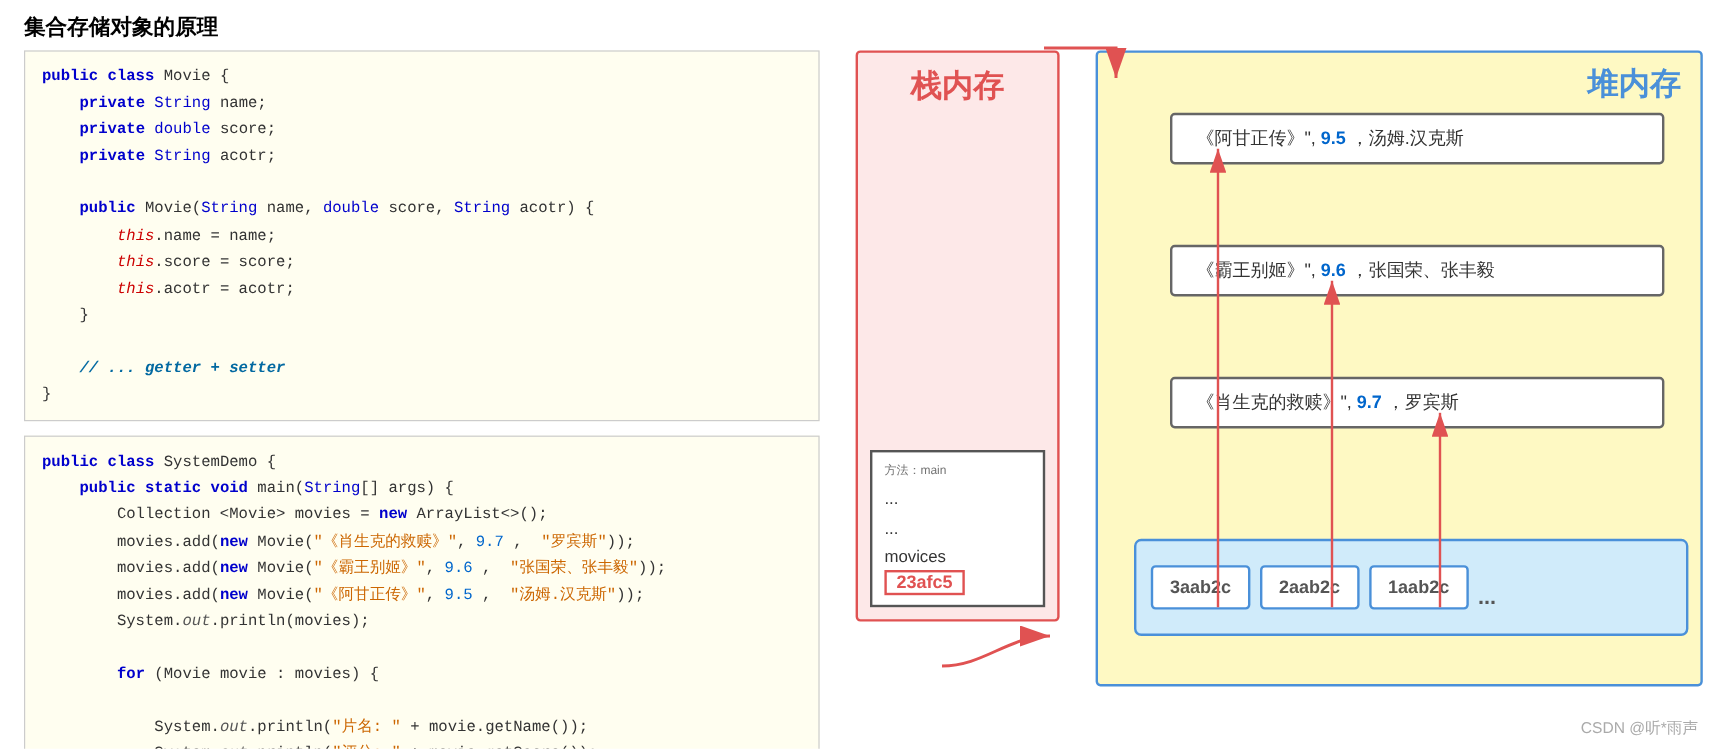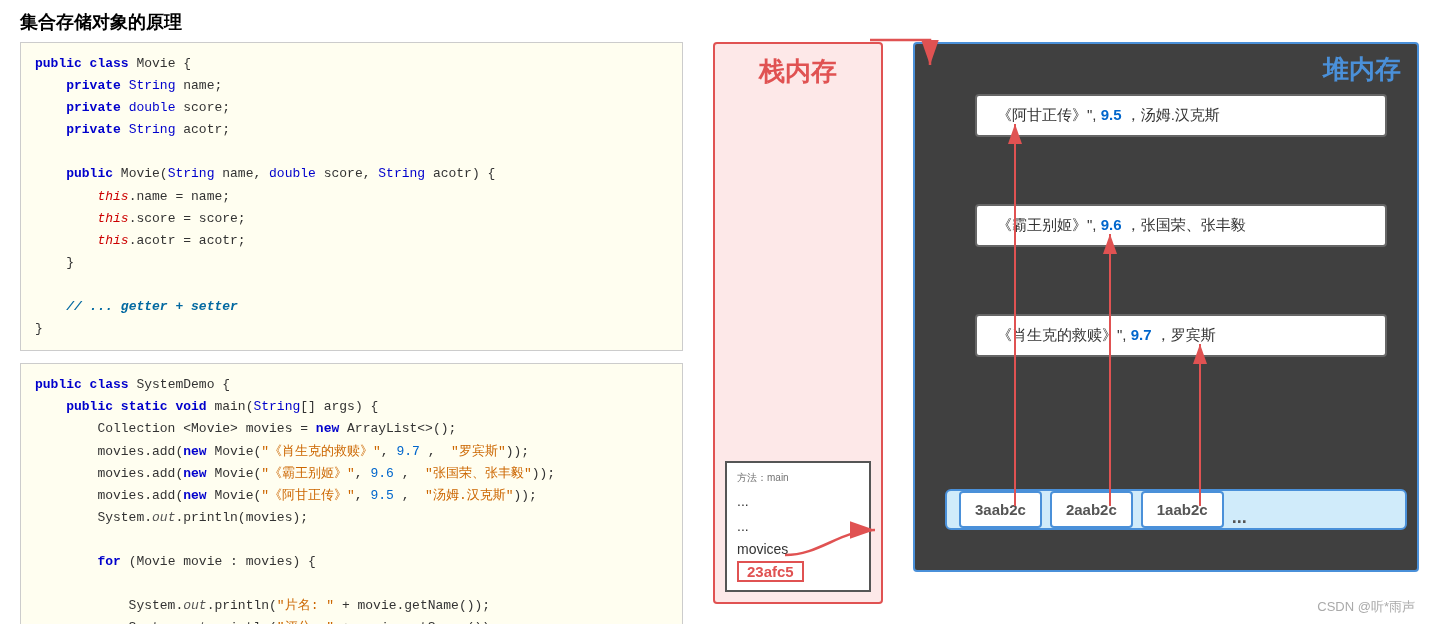--- a/index.html
+++ b/index.html
@@ -59,21 +59,21 @@
       display: flex;
       flex-direction: column;
       align-items: center;
       position: relative;
     }
 
     .stack-box {
       border: 2px solid #e05252;
       background: #fde8e8;
       width: 170px;
-      height: 562px;
+      height: 476px;
       position: relative;
       border-radius: 4px;
     }
 
     .stack-label {
       position: absolute;
       top: 10px;
       left: 50%;
       transform: translateX(-50%);
       font-size: 26px;
@@ -122,21 +122,21 @@
     }
 
     
     .heap-section {
       flex: 1;
       position: relative;
     }
 
     .heap-box {
       border: 2px solid #4a90d9;
-      background: #404040;
+      background: #fef9c3;
       width: 100%;
       height: 530px;
       position: relative;
       border-radius: 4px;
     }
 
     .heap-label {
       position: absolute;
       top: 8px;
       right: 16px;
@@ -160,21 +160,21 @@
 
     
     .array-box {
       position: absolute;
       border: 2px solid #4a90d9;
       background: #d0ebfa;
       border-radius: 6px;
       display: flex;
       flex-direction: row;
       align-items: flex-end;
-      padding: 0 12px;
+      padding: 20px 12px;
       gap: 8px;
     }
 
     .array-cell {
       border: 2px solid #4a90d9;
       background: #fff;
       border-radius: 4px;
       padding: 8px 14px;
       font-size: 15px;
       font-weight: bold;

